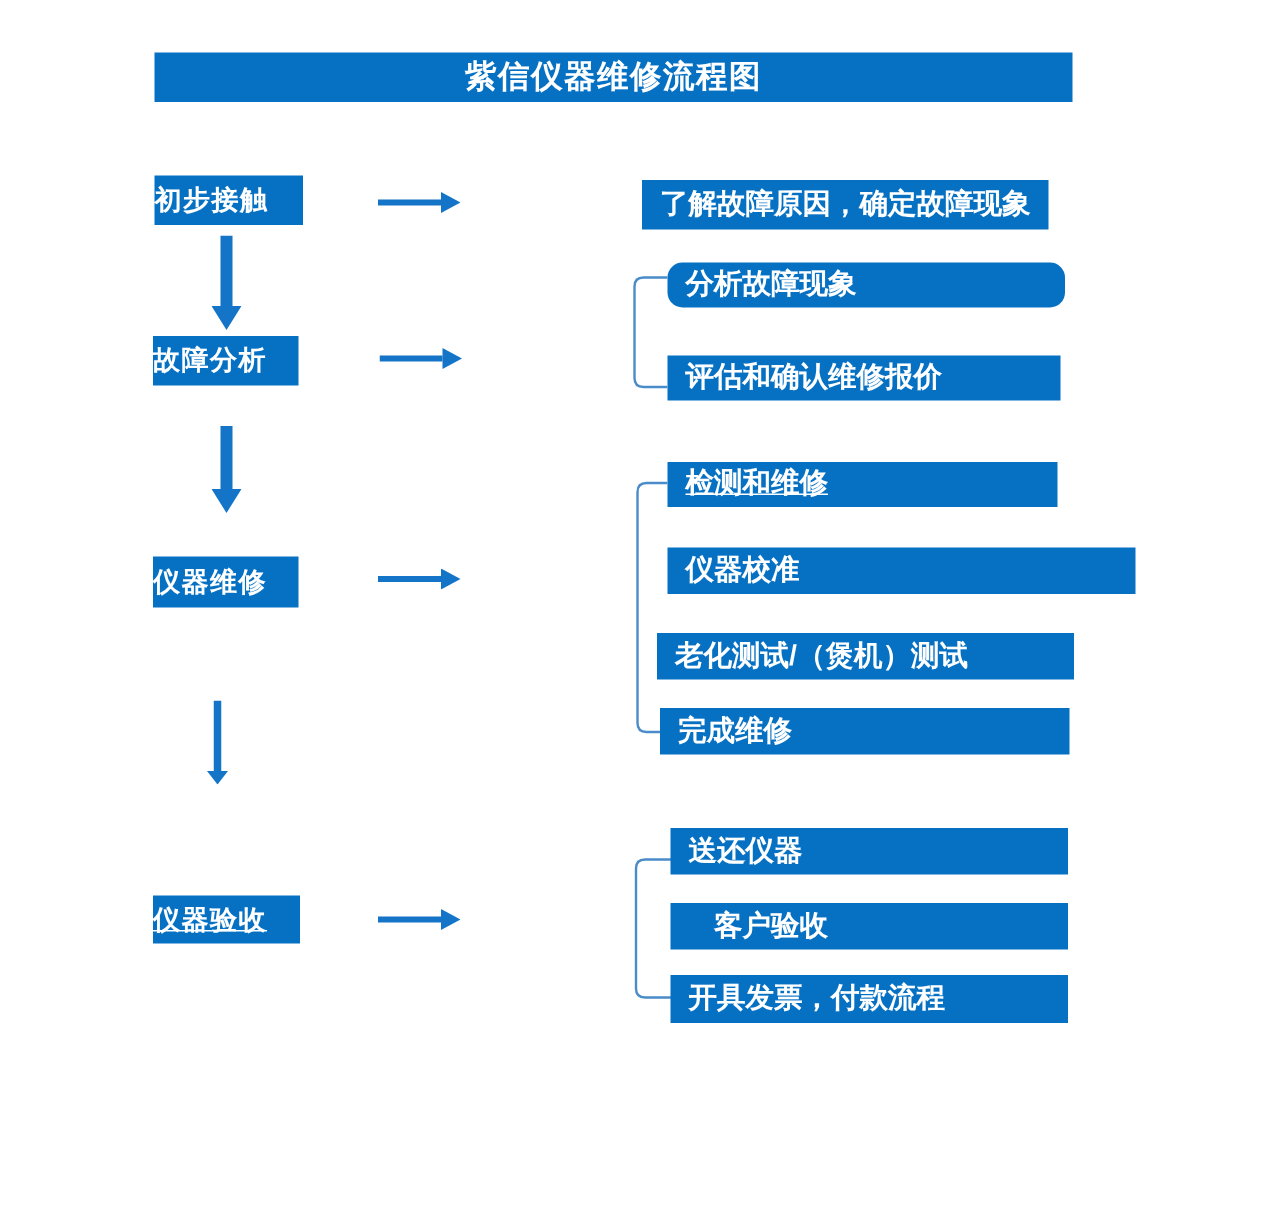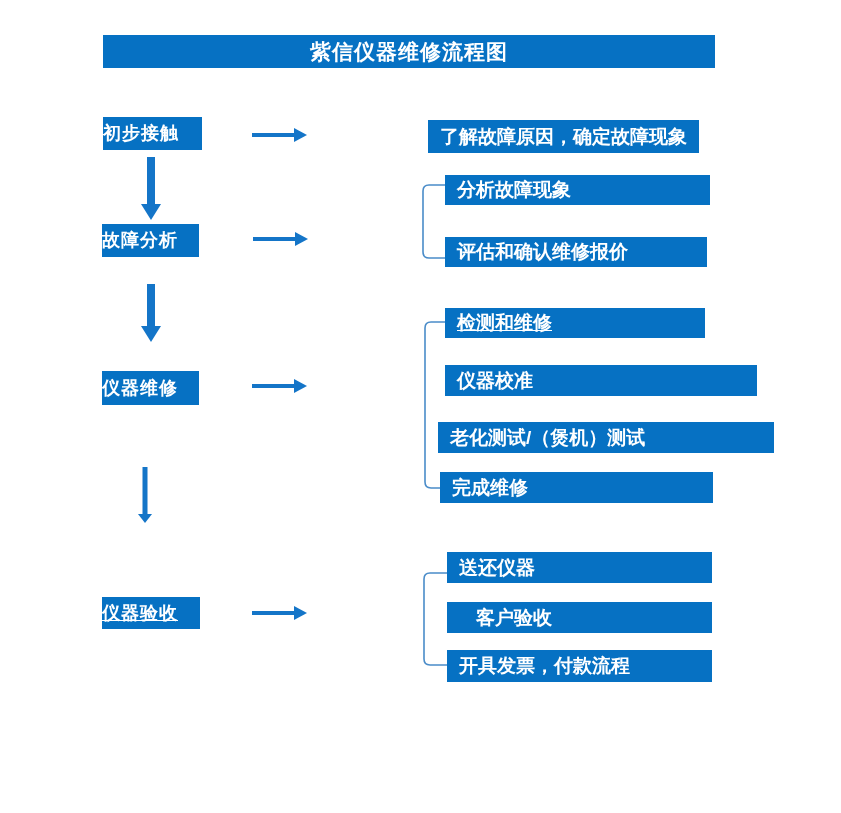--- a/index.html
+++ b/index.html
@@ -78,42 +78,42 @@
 
   <svg class="arrow" style="left:253px;top:232px;" width="55" height="14" viewBox="0 0 55 14">
     <rect x="0" y="5" width="42" height="4" fill="currentColor"></rect>
     <polygon points="42,0 55,7 42,14" fill="currentColor"></polygon>
   </svg>
 
   <svg class="bracket" style="left:421px;top:183px;" width="24" height="77" viewBox="0 0 24 77">
     <path d="M24,2 H8 Q2,2 2,8 V69 Q2,75 8,75 H24" fill="none" stroke="currentColor" stroke-width="1.6"></path>
   </svg>
 
-  <div class="bluebox detail-box" style="left:445px;top:175px;width:265px;height:30px;line-height:30px;">分析故障现象</div>
+  <div class="bluebox detail-box" style="left:445px;top:175px;width:265px;height:30px;line-height:30px;border-radius:10px;">分析故障现象</div>
   <div class="bluebox detail-box" style="left:445px;top:237px;width:262px;height:30px;line-height:30px;">评估和确认维修报价</div>
 
   <svg class="arrow" style="left:141px;top:284px;" width="20" height="58" viewBox="0 0 20 58">
     <rect x="6" y="0" width="8" height="42" fill="currentColor"></rect>
     <polygon points="0,42 20,42 10,58" fill="currentColor"></polygon>
   </svg>
 
   <div class="bluebox stage-box" style="left:102px;top:371px;width:97px;height:34px;line-height:34px;">仪器维修</div>
 
   <svg class="arrow" style="left:252px;top:379px;" width="55" height="14" viewBox="0 0 55 14">
     <rect x="0" y="5" width="42" height="4" fill="currentColor"></rect>
     <polygon points="42,0 55,7 42,14" fill="currentColor"></polygon>
   </svg>
 
   <svg class="bracket" style="left:423px;top:320px;" width="22" height="170" viewBox="0 0 22 170">
     <path d="M22,2 H8 Q2,2 2,8 V162 Q2,168 8,168 H22" fill="none" stroke="currentColor" stroke-width="1.6"></path>
   </svg>
 
   <div class="bluebox detail-box" style="left:445px;top:308px;width:260px;height:30px;line-height:30px;text-decoration:underline;">检测和维修</div>
   <div class="bluebox detail-box" style="left:445px;top:365px;width:312px;height:31px;line-height:31px;">仪器校准</div>
-  <div class="bluebox detail-box" style="left:438px;top:422px;width:336px;height:31px;line-height:31px;">老化测试/（煲机）测试</div>
+  <div class="bluebox detail-box" style="left:438px;top:422px;width:278px;height:31px;line-height:31px;">老化测试/（煲机）测试</div>
   <div class="bluebox detail-box" style="left:440px;top:472px;width:273px;height:31px;line-height:31px;">完成维修</div>
 
   <svg class="arrow" style="left:138px;top:467px;" width="14" height="56" viewBox="0 0 14 56">
     <rect x="4.5" y="0" width="5" height="47" fill="currentColor"></rect>
     <polygon points="0,47 14,47 7,56" fill="currentColor"></polygon>
   </svg>
 
   <div class="bluebox stage-box" style="left:102px;top:597px;width:98px;height:32px;line-height:32px;text-decoration:underline;">仪器验收</div>
 
   <svg class="arrow" style="left:252px;top:606px;" width="55" height="14" viewBox="0 0 55 14">

